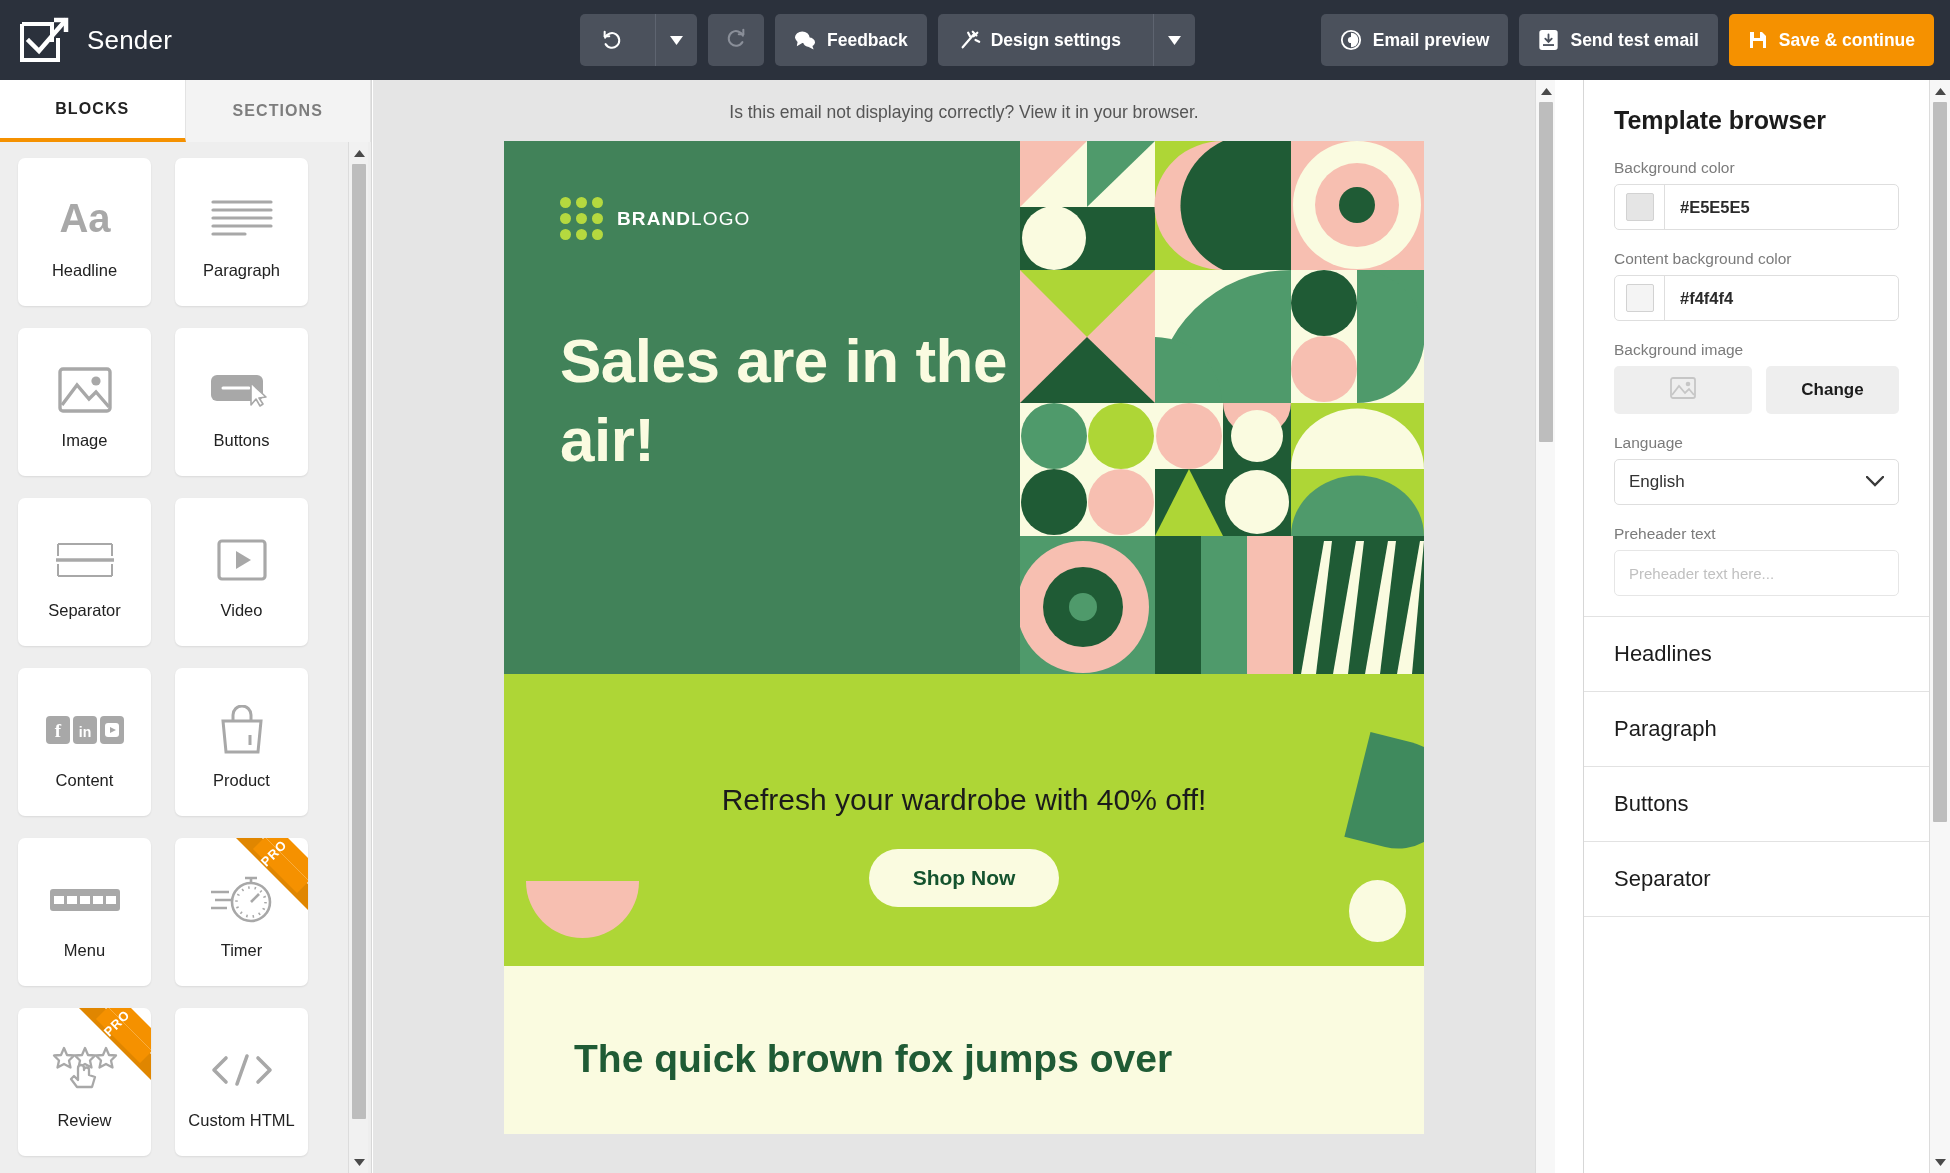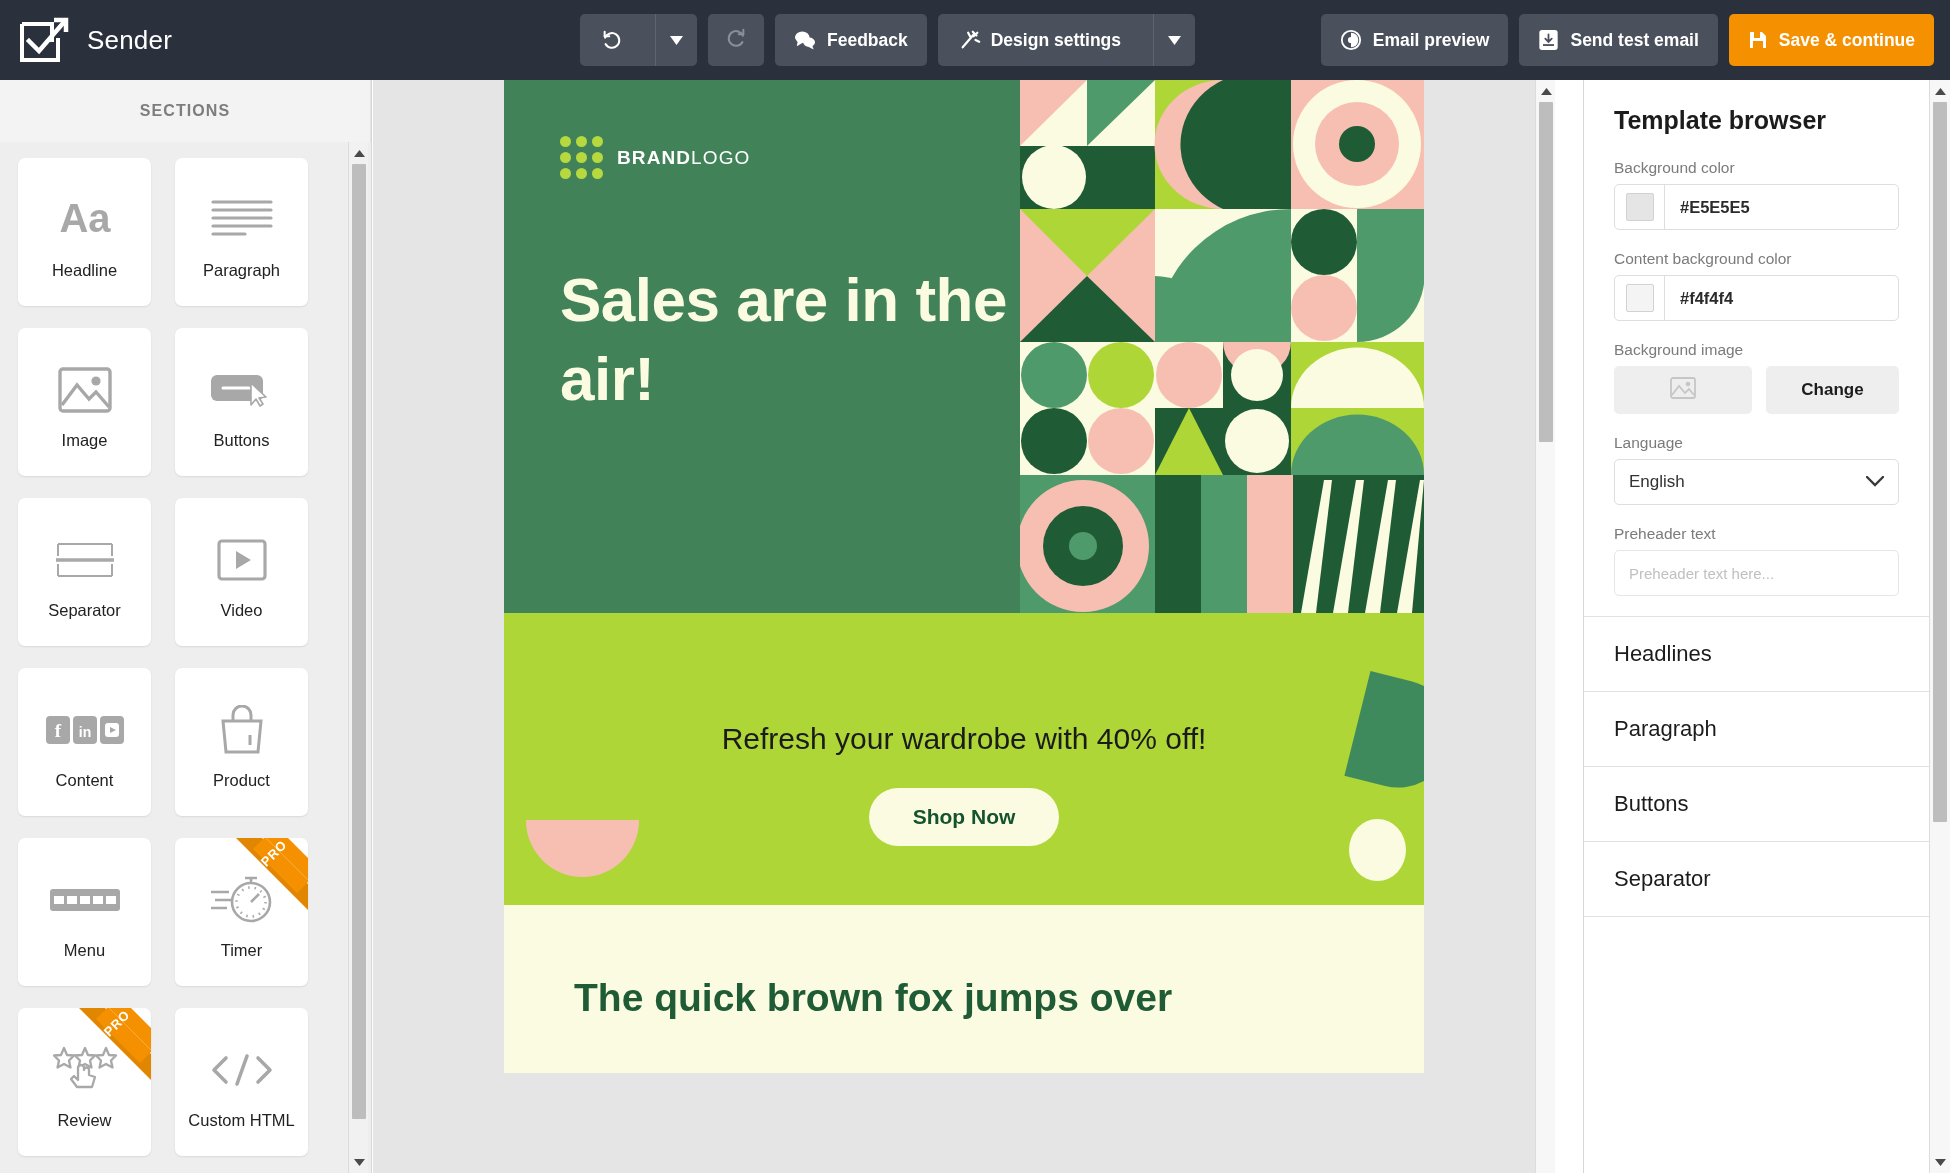--- a/index.html
+++ b/index.html
@@ -258,20 +258,23 @@
           <rect x="5" y="11" width="10" height="7" fill="#f59100"></rect>
         </svg>
       </span>
       <span>Save &amp; continue</span>
     </button>
   </div>
 </div>
 
 <div class="sidebar">
   <div class="tabs">
+    <div class="tab active">
+      <span>BLOCKS</span>
+    </div>
     <div class="tab">
       <span>SECTIONS</span>
     </div>
   </div>
 
   <div class="blocks-wrap">
     <div class="blocks-grid" id="blocks-grid">
         <div class="block">
           <div class="bicon">
             <svg width="62" height="40" viewBox="0 0 62 40">
@@ -430,20 +433,21 @@
     <div class="thumb" style="top:22px; height:955px;"></div>
     <div class="arr" style="bottom:2px;">
       <svg width="11" height="7" viewBox="0 0 11 7">
           <path d="M0 0 L11 0 L5.5 7 Z" fill="#4a4a4a"></path>
         </svg>
     </div>
   </div>
 </div>
 
 <div class="canvas">
+  <div class="preheader-note">Is this email not displaying correctly? View it in your browser.</div>
 
   <div class="email">
 
     <div class="hero">
       <div class="hero-left">
         <div class="brandlogo">
           <span class="dots">
             <i></i>
               <i></i>
               <i></i>

